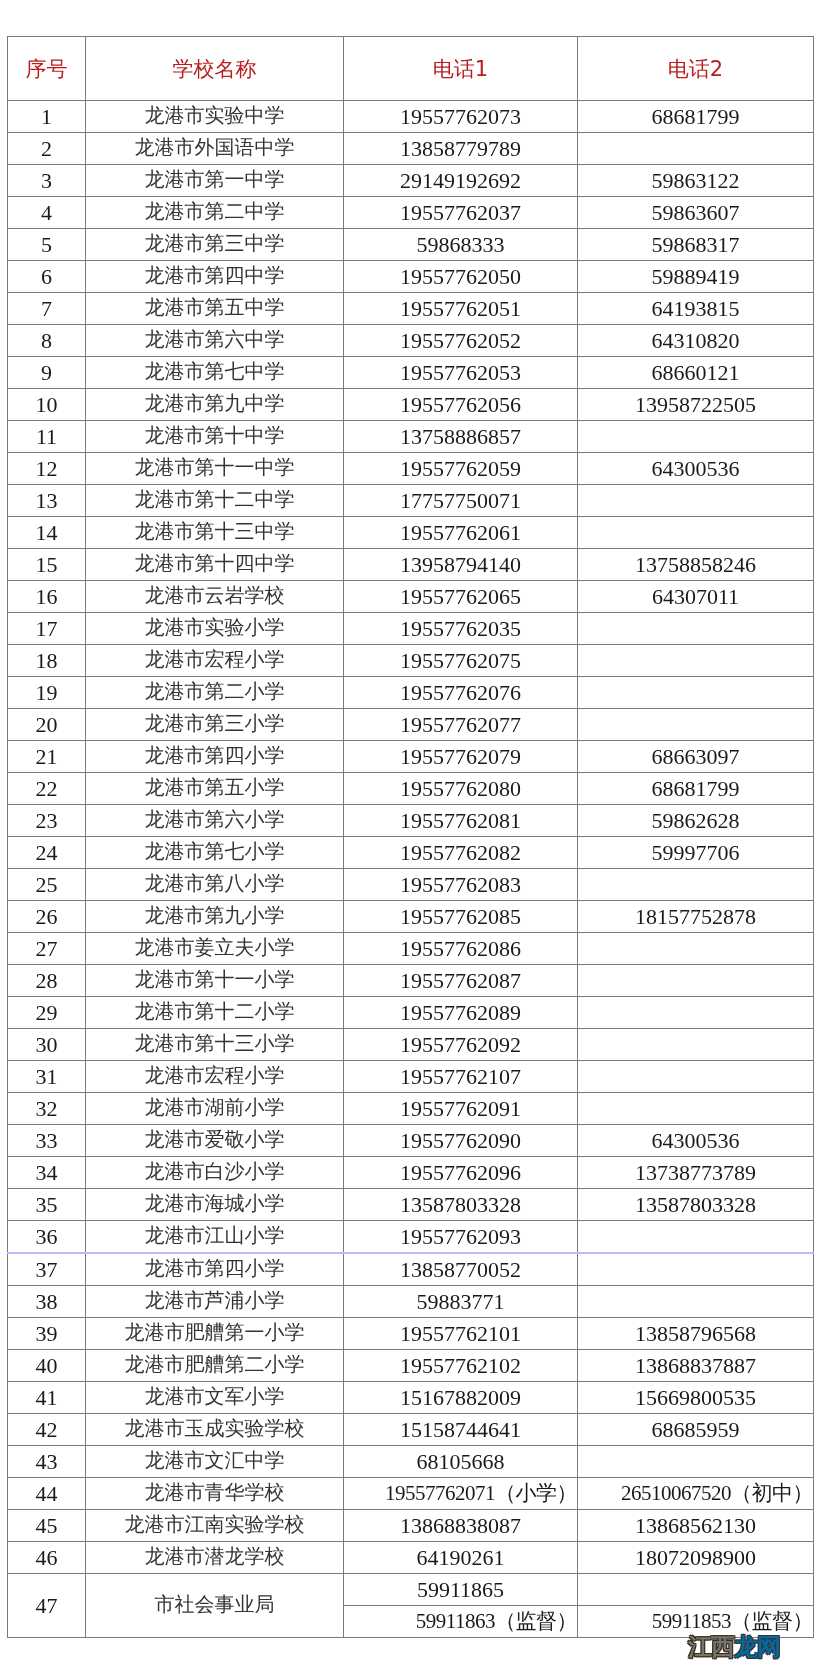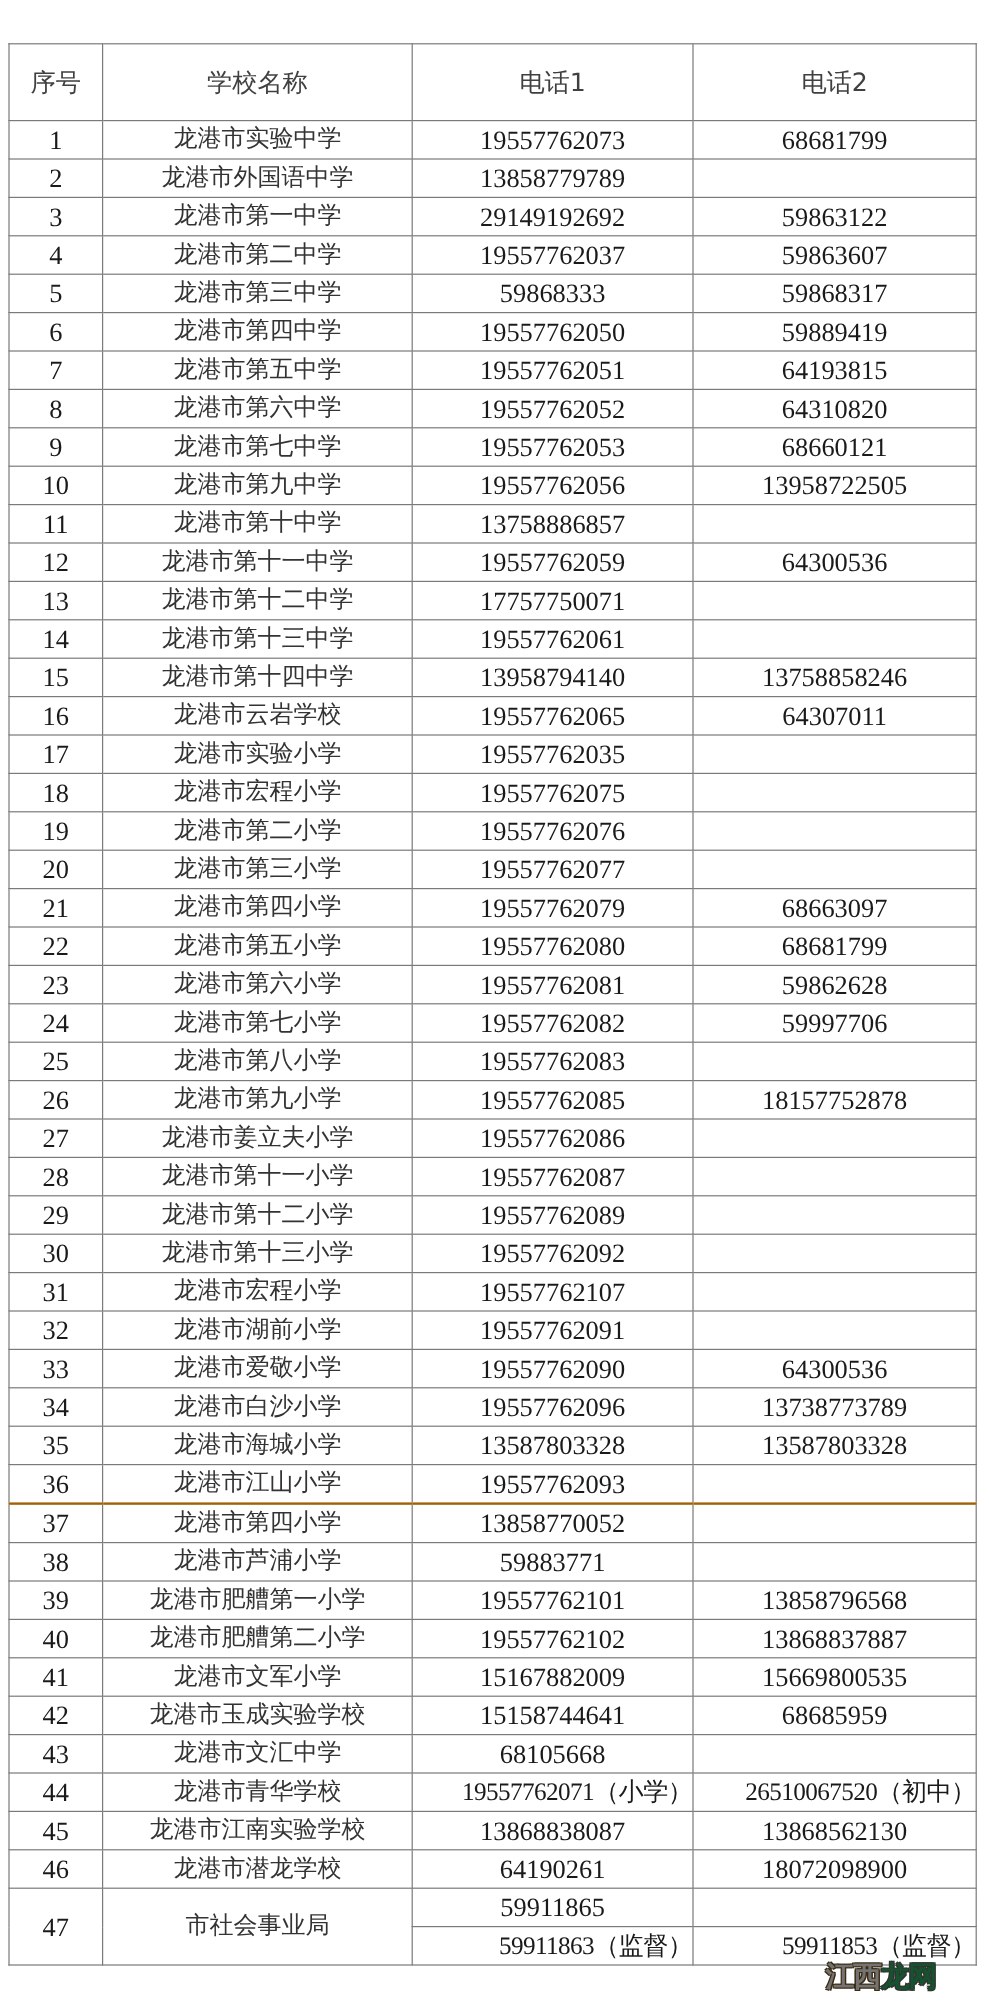--- a/index.html
+++ b/index.html
@@ -13,42 +13,42 @@
     padding: 0;
     color: #1a1a1a;
     white-space: nowrap;
     overflow: hidden;
   }
   th {
     height: 63px;
     font-family: "DejaVu Sans", sans-serif;
     font-size: 21px;
     font-weight: normal;
-    color: #404040;
+    color: #b91c1c;
   }
   td {
     height: 31px;
     font-family: "Liberation Serif", "DejaVu Serif", serif;
     font-size: 22px;
     line-height: 31px;
   }
-  td.name { font-family: Liberation Serif, serif; font-size: 20px; color: #333; margin-top: 45px; }
+  td.name { font-family: Liberation Mono, monospace; font-size: 20px; color: #333; margin-top: 45px; }
   td.phone.long { font-size: 21px; letter-spacing: -0.5px; text-align: right; }
   col.c-idx { width: 78px; }
   col.c-name { width: 258px; }
   col.c-p1 { width: 234px; }
   col.c-p2 { width: 236px; }
-  tr.thick-bottom td { border-bottom: 2px solid #a16207; }
+  tr.thick-bottom td { border-bottom: 2px solid #c4b5fd; }
   .watermark {
     position: absolute; left: 688px; top: 1631px;
     font-family: "DejaVu Sans", sans-serif; font-weight: bold; font-size: 24px;
     letter-spacing: -1px;
   }
   .wm-a { color: #737373; text-shadow: -1px -1px 0 #3a2a10, 1px -1px 0 #3a2a10, -1px 1px 0 #3a2a10, 1px 1px 0 #3a2a10; }
-  .wm-b { color: #14532d; text-shadow: -1px -1px 0 #333, 1px -1px 0 #333, -1px 1px 0 #333, 1px 1px 0 #333; }
+  .wm-b { color: #0369a1; text-shadow: -1px -1px 0 #333, 1px -1px 0 #333, -1px 1px 0 #333, 1px 1px 0 #333; }
 </style>
 </head>
 <body>
 
 <div class="table-wrap">
   <table>
     <colgroup>
       <col class="c-idx">
         <col class="c-name">
         <col class="c-p1">

